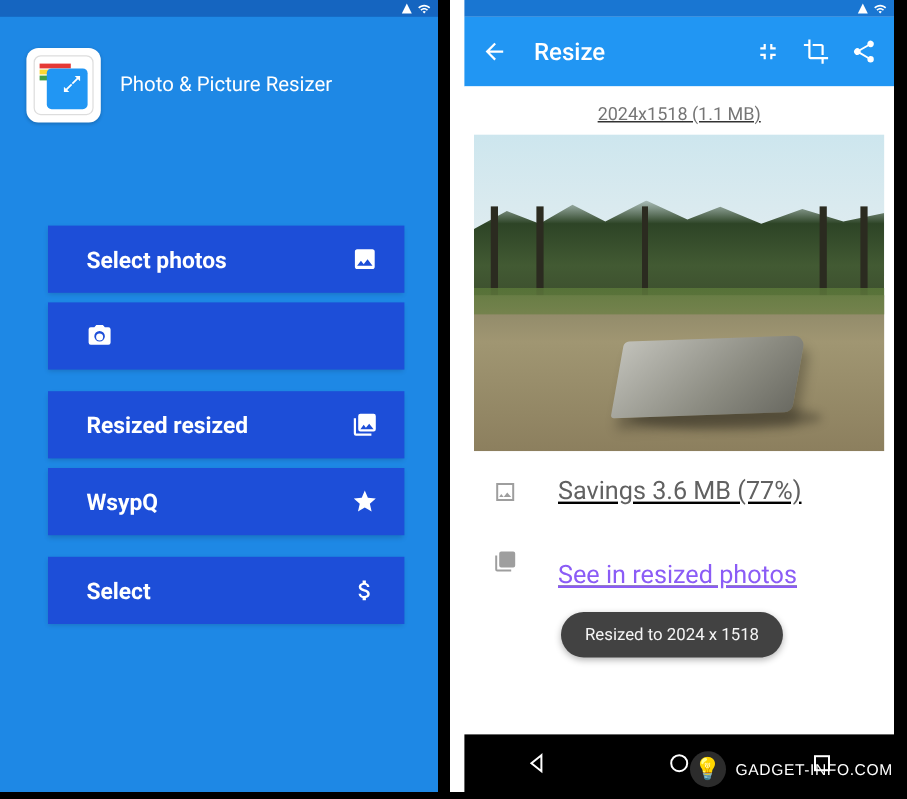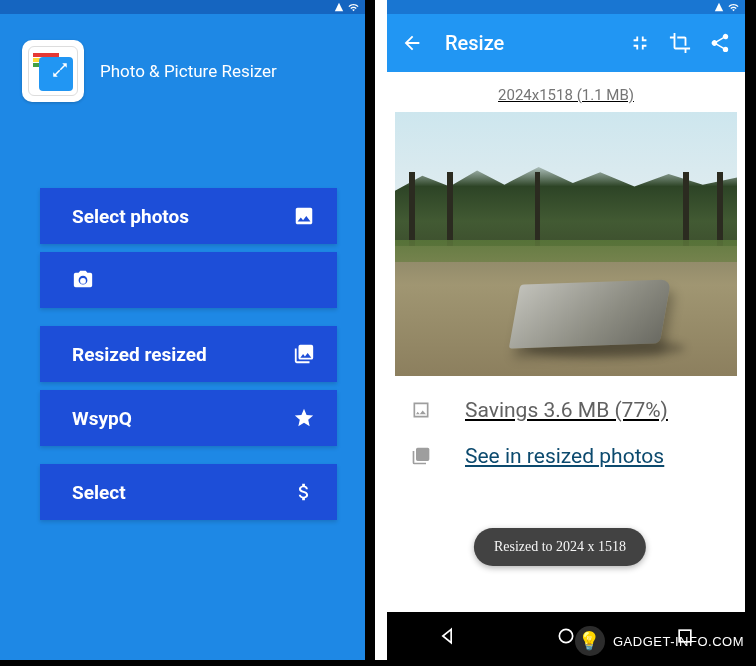--- a/index.html
+++ b/index.html
@@ -172,35 +172,34 @@
     gap: 22px;
   }
   .info-row {
     display: flex;
     align-items: center;
     gap: 34px;
     color: #616161;
     font-size: 21px;
   }
   .info-row svg { width: 20px; height: 20px; fill: #9E9E9E; }
-  .info-row .link { text-decoration: underline; color: #0c4a6e; cursor: pointer; }
+  .info-row .link { text-decoration: underline; color: #8b5cf6; cursor: pointer; margin-top: 24px; }
 
   .toast {
     position: absolute;
     left: 50%;
     transform: translateX(-50%);
-    bottom: 94px;
+    bottom: 112px;
     background: #424242;
     color: #f5f5f5;
     padding: 11px 20px;
     border-radius: 22px;
     font-size: 14px;
     box-shadow: 0 2px 6px rgba(0,0,0,.3);
     white-space: nowrap;
-    font-family: Liberation Serif, serif;
   }
 
   .navbar {
     height: 48px;
     background: #000;
     display: flex;
     align-items: center;
     justify-content: space-around;
   }
   .navbar svg { fill: #fff; width: 20px; height: 20px; }

